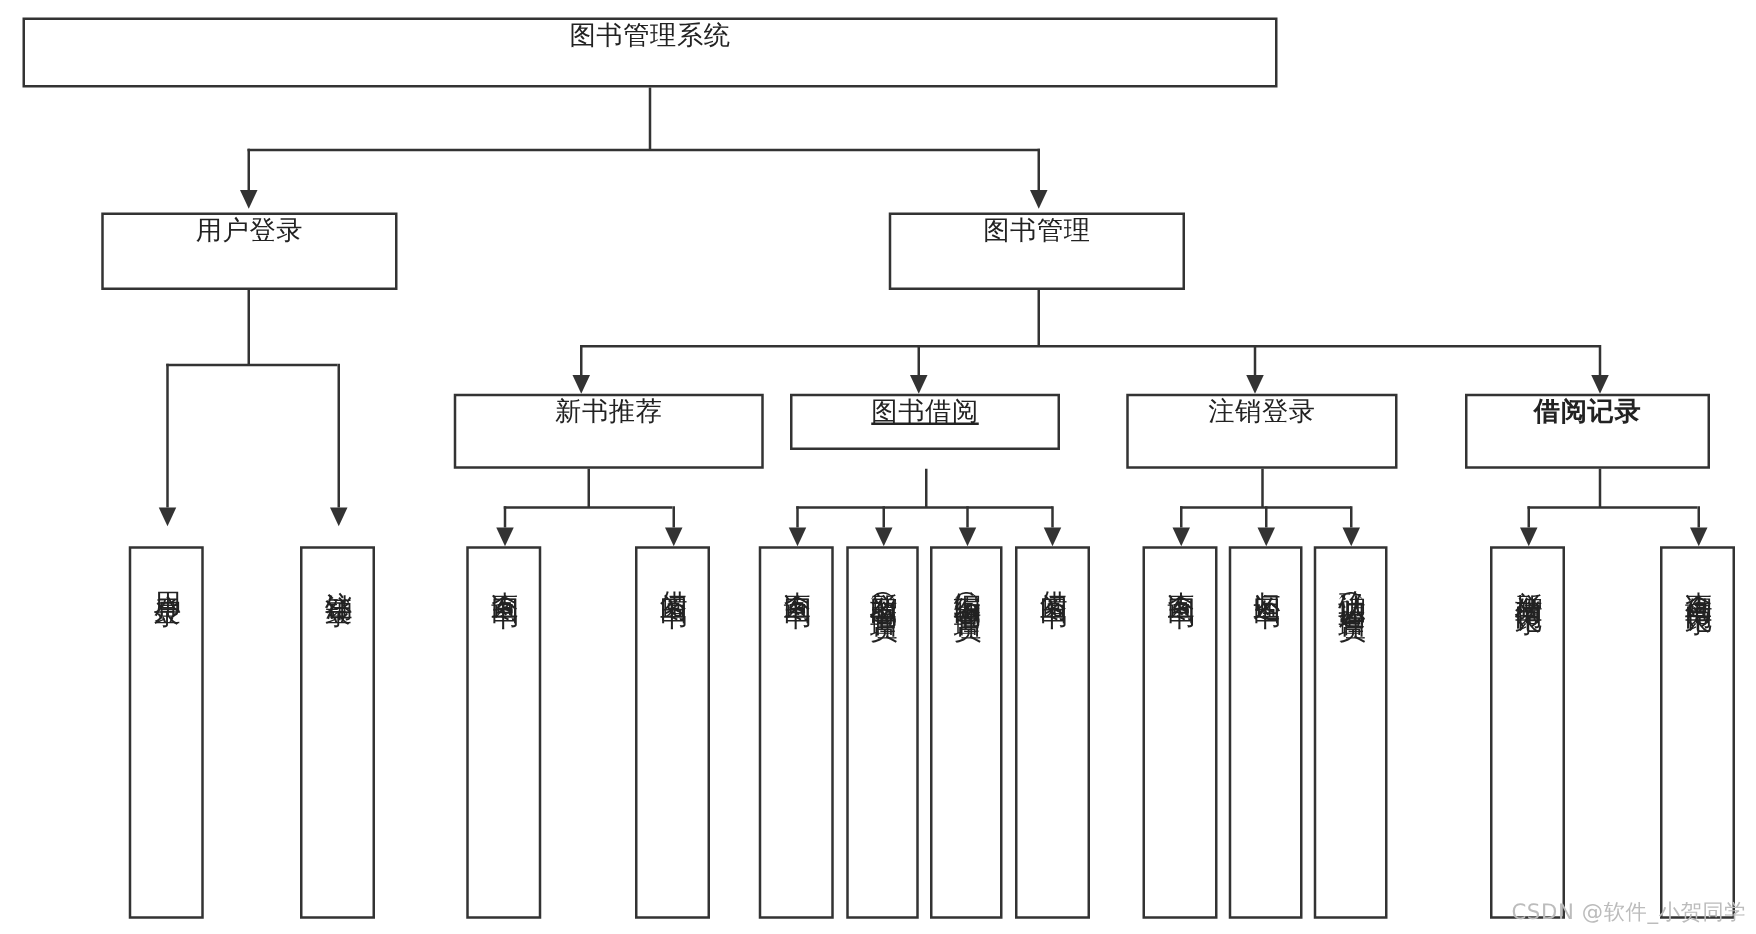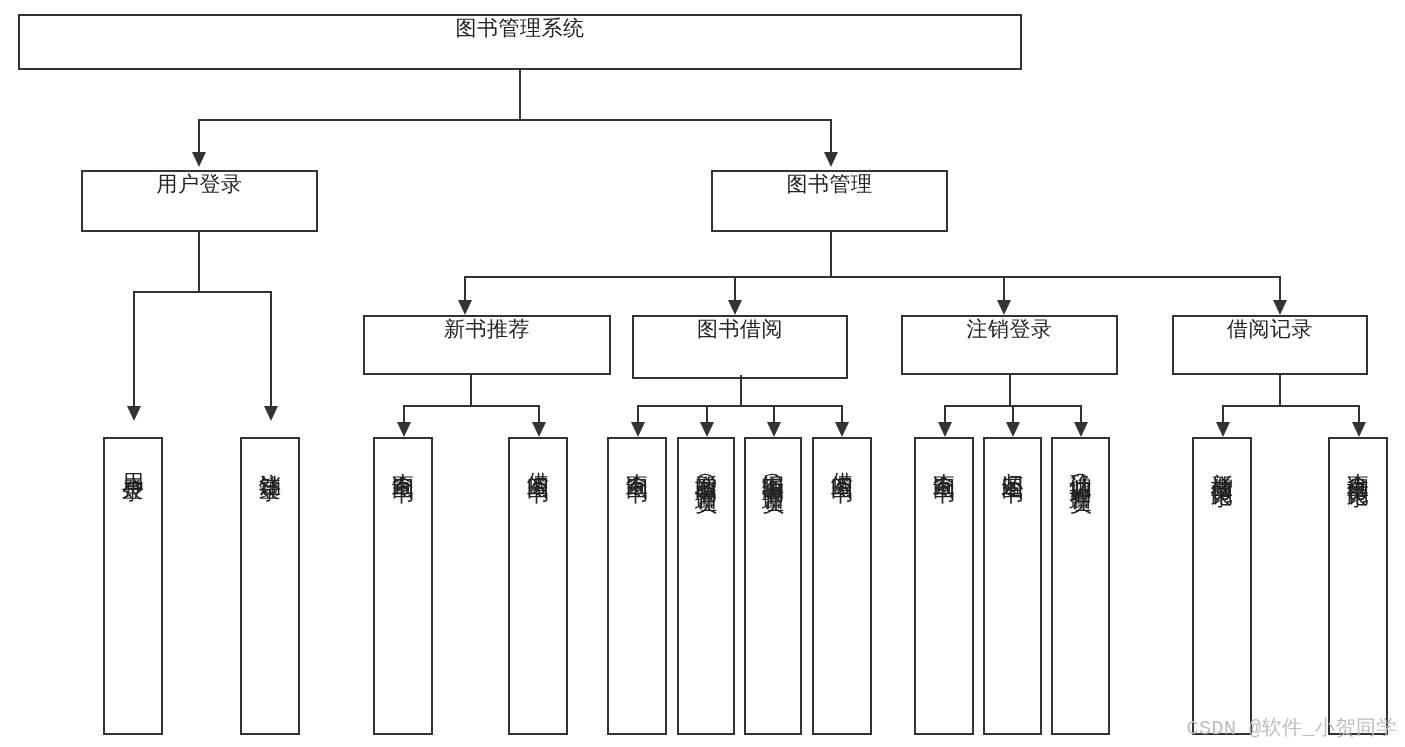--- a/index.html
+++ b/index.html
@@ -66,26 +66,25 @@
     width:0;height:0;
     border-left:7px solid transparent;
     border-right:7px solid transparent;
     border-top:15px solid #333333;
   }
   
   #watermark{
     position:absolute;
     right:8px;
     bottom:6px;
-    font-size:20px;
+    font-size:17px;
     color:#bcbcbc;
     letter-spacing:0.5px;
     user-select:none;
     white-space:nowrap;
-    font-family:Liberation Mono, monospace;
   }
 </style>
 </head>
 <body>
 
 <div id="canvas">
 
   <div class="node root horiz" style="left:18px;top:14px;width:1004px;height:56px;">
     <span class="lbl">图书管理系统</span>
   </div>
@@ -122,27 +121,27 @@
   <div class="ln vln" style="left:734px;top:276px;height:24px;"></div>
   <div class="arrow" style="left:728px;top:300px;"></div>
   <div class="ln vln" style="left:1003px;top:276px;height:24px;"></div>
   <div class="arrow" style="left:997px;top:300px;"></div>
   <div class="ln vln" style="left:1279px;top:276px;height:24px;"></div>
   <div class="arrow" style="left:1273px;top:300px;"></div>
 
   <div class="node horiz" style="left:363px;top:315px;width:248px;height:60px;">
     <span class="lbl">新书推荐</span>
   </div>
-  <div class="node horiz" style="left:632px;top:315px;width:216px;height:64px;">
+  <div class="node horiz" style="left:632px;top:315px;width:216px;height:45px;text-decoration:underline;">
     <span class="lbl">图书借阅</span>
   </div>
   <div class="node horiz" style="left:901px;top:315px;width:217px;height:60px;">
     <span class="lbl">注销登录</span>
   </div>
-  <div class="node horiz" style="left:1172px;top:315px;width:196px;height:60px;">
+  <div class="node horiz" style="left:1172px;top:315px;width:196px;height:60px;font-weight:bold;">
     <span class="lbl">借阅记录</span>
   </div>
 
   <div class="ln vln" style="left:470px;top:375px;height:31px;"></div>
   <div class="ln hln" style="left:403px;top:405px;width:135px;"></div>
   <div class="ln vln" style="left:403px;top:405px;height:17px;"></div>
   <div class="arrow" style="left:397px;top:422px;"></div>
   <div class="ln vln" style="left:538px;top:405px;height:17px;"></div>
   <div class="arrow" style="left:532px;top:422px;"></div>
 

